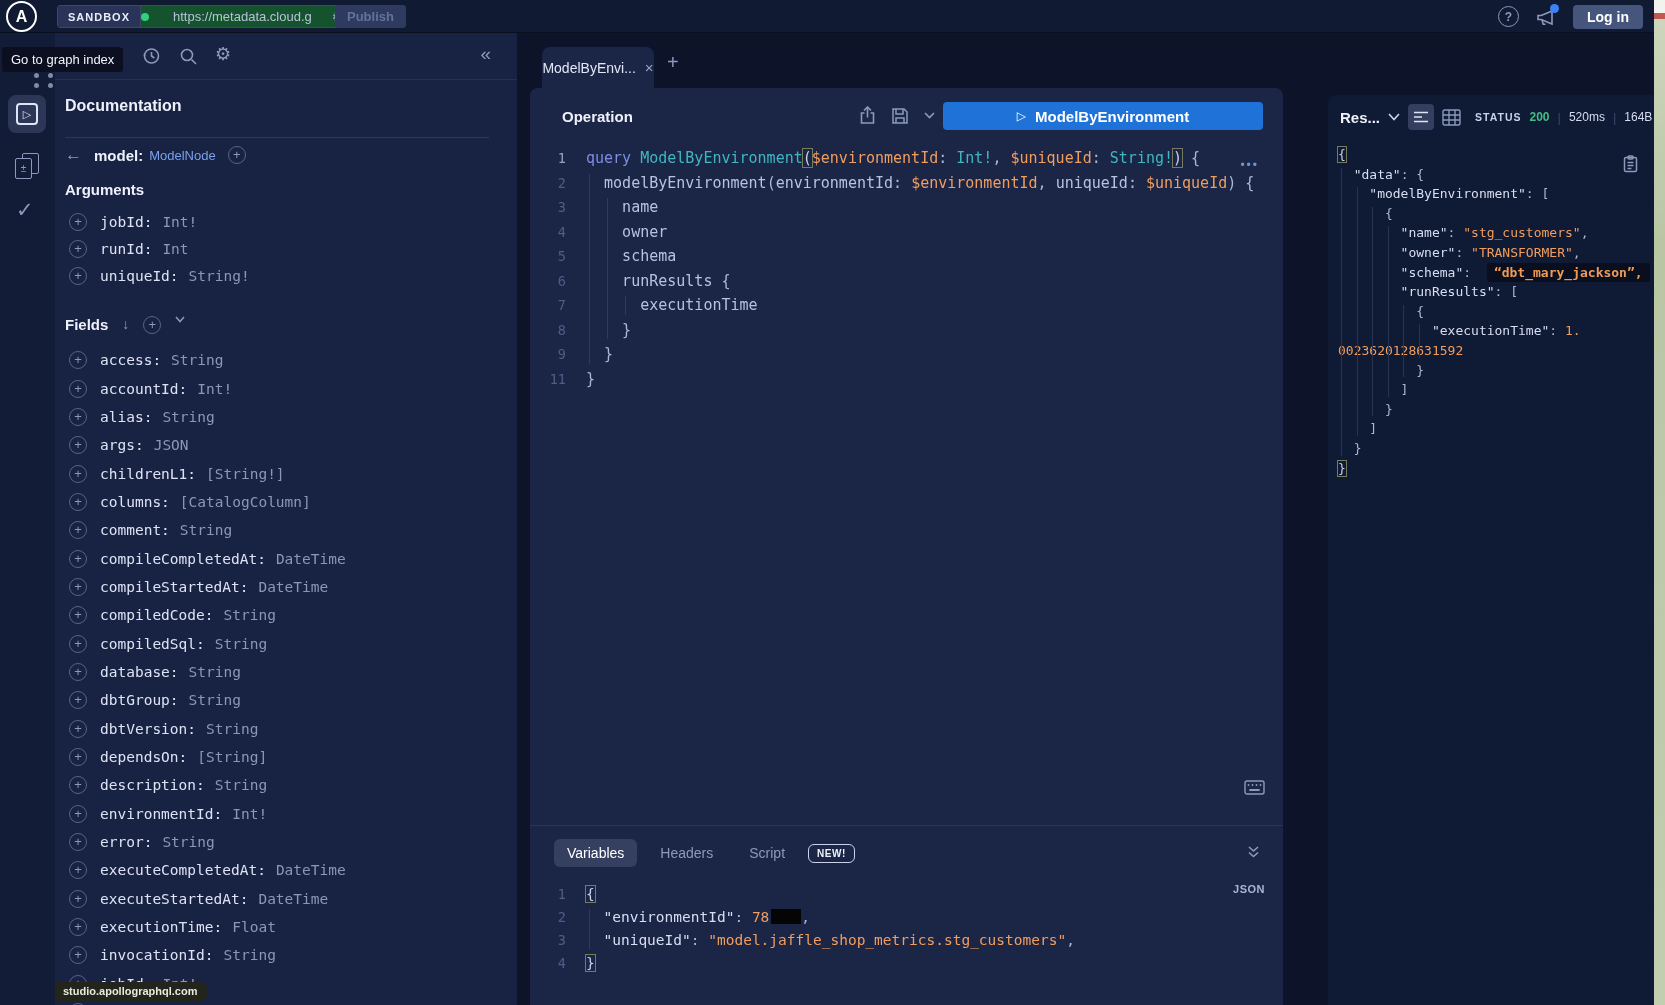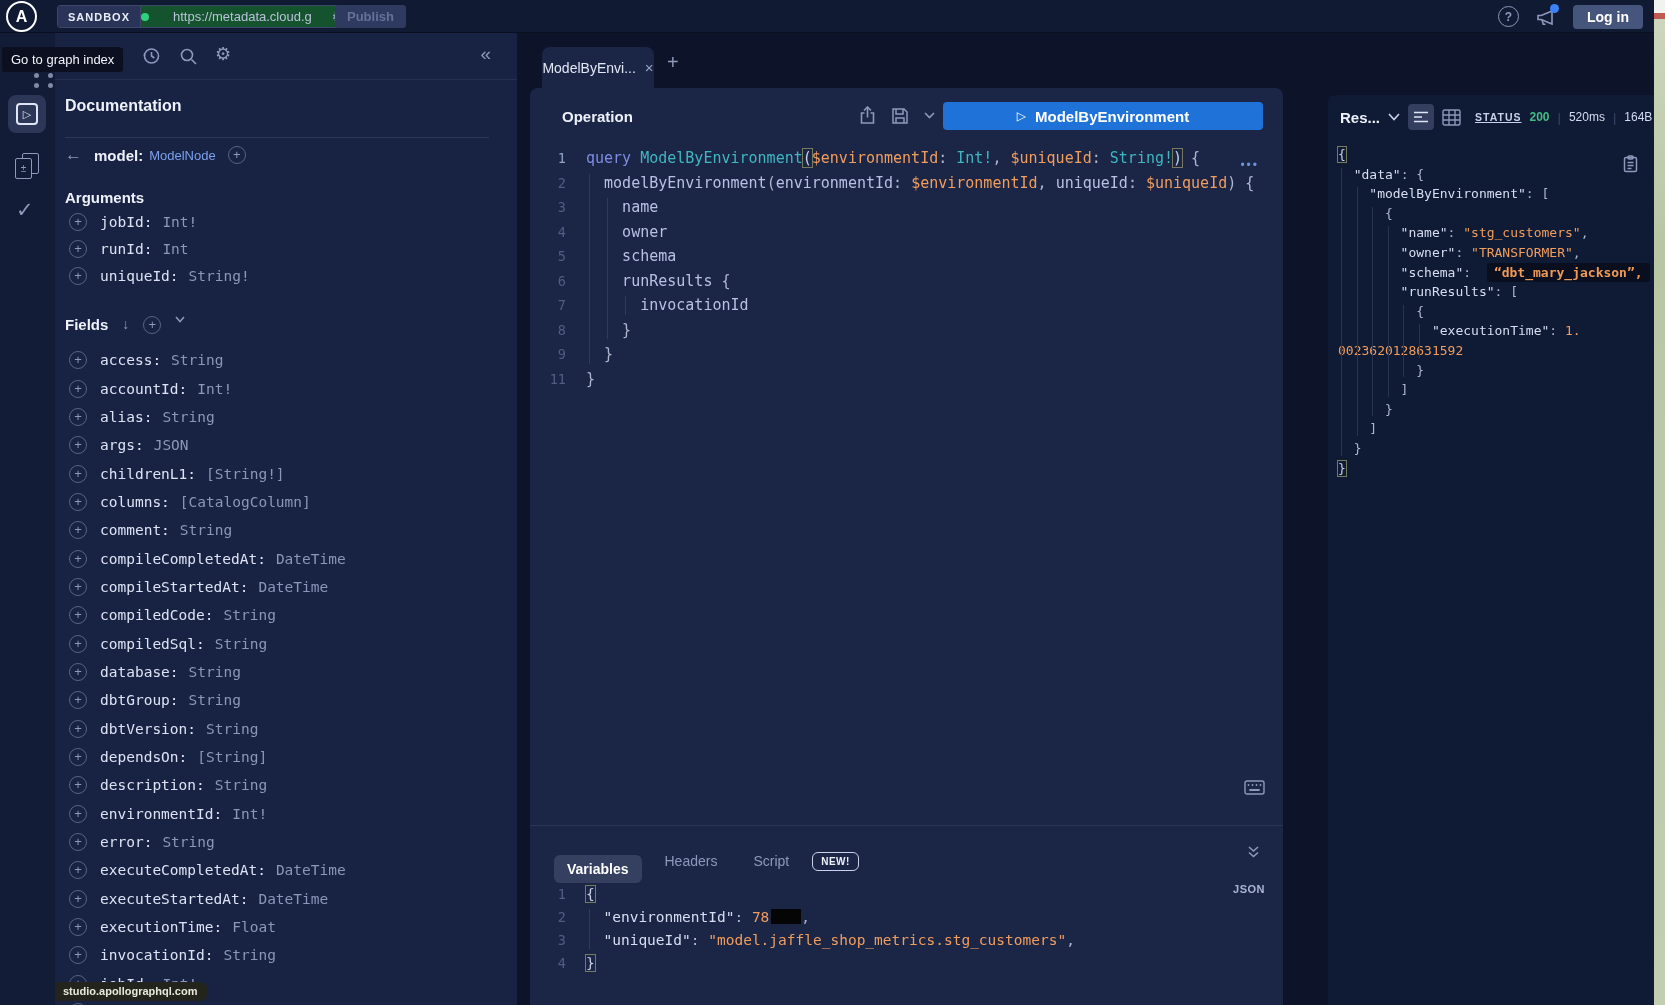--- a/index.html
+++ b/index.html
@@ -82,35 +82,35 @@
   .k { color:#7d8ce4; } .opn { color:#3fb7c2; } .ty { color:#3fb7c2; }
   .v { color:#f09d5e; } .p { color:#aeb6d0; } .f { color:#b8c0e4; } .key { color:#d8def2; }
   .hb { color:#c8cfe6; outline:1px solid #767b5e; }
   .redact { display:inline-block; width:30px; height:15px; background:#050505; vertical-align:-2px; margin-left:2px; }
   .guide { position:absolute; width:1px; background:#2e3a5e; }
 
   .kb-ico { position:absolute; right:18px; top:692px; color:#8d99bb; }
   .vars-div { position:absolute; left:0; top:737px; width:100%; height:1px; background:#2a3556; }
   .vars-tabs { position:absolute; left:24px; top:751px; display:flex; align-items:center; gap:10px; }
   .vtab { font-size:14px; color:#8d99bb; padding:6px 13px; border-radius:6px; }
-  .vtab.active { background:#353f60; color:#fff; font-weight:bold;margin-top:16px; }
+  .vtab.active { background:#353f60; color:#fff; font-weight:normal; }
   .new-badge { border:1px solid #c9d2ea; border-radius:6px; font-size:10px; font-weight:bold; letter-spacing:.5px; padding:3px 8px; color:#eef1fa; }
   .vars-collapse { position:absolute; right:22px; top:757px; color:#8d99bb; }
   .json-label { position:absolute; right:18px; top:795px; font-size:11px; font-weight:bold; color:#aab4d2; letter-spacing:.5px; }
   .vars-editor { position:absolute; left:0; top:795px; width:100%; }
   .vars-editor .cl { height:23px; line-height:23px; }
   .vars-editor .ct { font-size:14.5px; }
   .vars-editor .cl:first-child .ln { color:#4f5d85; }
 
   
   .resp-card { position:absolute; left:1328px; top:95px; width:358px; bottom:0; background:#0f1a34; border-radius:8px 8px 0 0; overflow:hidden; }
   .resp-header { position:absolute; left:0; top:0; width:100%; height:44px; display:flex; align-items:center; gap:8px; padding:0 12px; }
   .resp-title { font-size:15px; font-weight:bold; color:#eef1fa; }
   .wrap-btn { width:26px; height:26px; background:#343e5f; border-radius:4px; display:flex; align-items:center; justify-content:center; }
-  .status-lbl { font-size:10.5px; letter-spacing:1px; font-weight:bold; color:#c9d2ea; margin-left:6px;text-decoration:underline; }
+  .status-lbl { font-size:10.5px; letter-spacing:1px; font-weight:bold; color:#c9d2ea; margin-left:6px; }
   .status-code { font-size:12px; font-weight:bold; color:#41bd84; }
   .hsep { color:#39456b; font-size:13px; }
   .hmeta { font-size:12px; color:#d6dcf0; }
   .resp-icons { position:absolute; right:16px; top:60px; display:flex; gap:16px; color:#8d99bb; }
   .resp-body { position:absolute; left:10px; top:50px; right:4px; }
   .resp-body .cl { height:19.6px; line-height:19.6px; }
   .resp-body .ct { font-size:13px; }
   .resp-body .guide { background:#273350; }
   .hl { background:#0a0f20; color:#f09a55; font-weight:bold; padding:2px 7px; border-radius:2px; margin-left:8px; }
 
@@ -195,21 +195,21 @@
   <div class="doc-title">Documentation</div>
   <div class="doc-div"></div>
 
   <div class="crumb-row">
     <span class="back-ar">←</span>
     <span class="crumb-field">model:</span>
     <span class="crumb-type">ModelNode</span>
     <span class="plus-circ">+</span>
   </div>
 
-  <div class="sec-h" style="top:156px">Arguments</div>
+  <div class="sec-h" style="top:148px">Arguments</div>
   <div class="args-list">
       <div class="doc-row">
       <span class="plus-circ">+</span>
       <span class="doc-name">jobId:</span>
       <span class="doc-type">Int!</span>
     </div>
       <div class="doc-row">
       <span class="plus-circ">+</span>
       <span class="doc-name">runId:</span>
       <span class="doc-type">Int</span>
@@ -396,21 +396,21 @@
     </div>
     <div class="more-dots">•••</div>
 
     <div class="editor" id="query-editor">
         <div class="cl"><span class="ln">1</span><span class="ct"><span class="k">query </span><span class="opn">ModelByEnvironment</span><span class="hb">(</span><span class="v">$environmentId</span><span class="p">: </span><span class="ty">Int!</span><span class="p">, </span><span class="v">$uniqueId</span><span class="p">: </span><span class="ty">String!</span><span class="hb">)</span><span class="p"> {</span></span></div>
         <div class="cl"><span class="ln">2</span><span class="ct"><span class="f">  modelByEnvironment</span><span class="p">(</span><span class="f">environmentId</span><span class="p">: </span><span class="v">$environmentId</span><span class="p">, </span><span class="f">uniqueId</span><span class="p">: </span><span class="v">$uniqueId</span><span class="p">) {</span></span></div>
         <div class="cl"><span class="ln">3</span><span class="ct"><span class="f">    name</span></span></div>
         <div class="cl"><span class="ln">4</span><span class="ct"><span class="f">    owner</span></span></div>
         <div class="cl"><span class="ln">5</span><span class="ct"><span class="f">    schema</span></span></div>
         <div class="cl"><span class="ln">6</span><span class="ct"><span class="f">    runResults</span><span class="p"> {</span></span></div>
-        <div class="cl"><span class="ln">7</span><span class="ct"><span class="f">      invocationId</span></span></div>
+        <div class="cl"><span class="ln">7</span><span class="ct"><span class="f">      executionTime</span></span></div>
         <div class="cl"><span class="ln">8</span><span class="ct"><span class="p">    }</span></span></div>
         <div class="cl"><span class="ln">9</span><span class="ct"><span class="p">  }</span></span></div>
         <div class="cl"><span class="ln">11</span><span class="ct"><span class="p">}</span></span></div>
         <div class="guide" style="left: 59px; top: 27.5px; height: 190px;"></div>
         <div class="guide" style="left: 77px; top: 52px; height: 141px;"></div>
         <div class="guide" style="left: 95px; top: 150px; height: 18.5px;"></div>
       </div>
 
     <span class="kb-ico">
       <svg width="21" height="15" viewBox="0 0 21 15" fill="none" stroke="#8d99bb" stroke-width="1.4">

